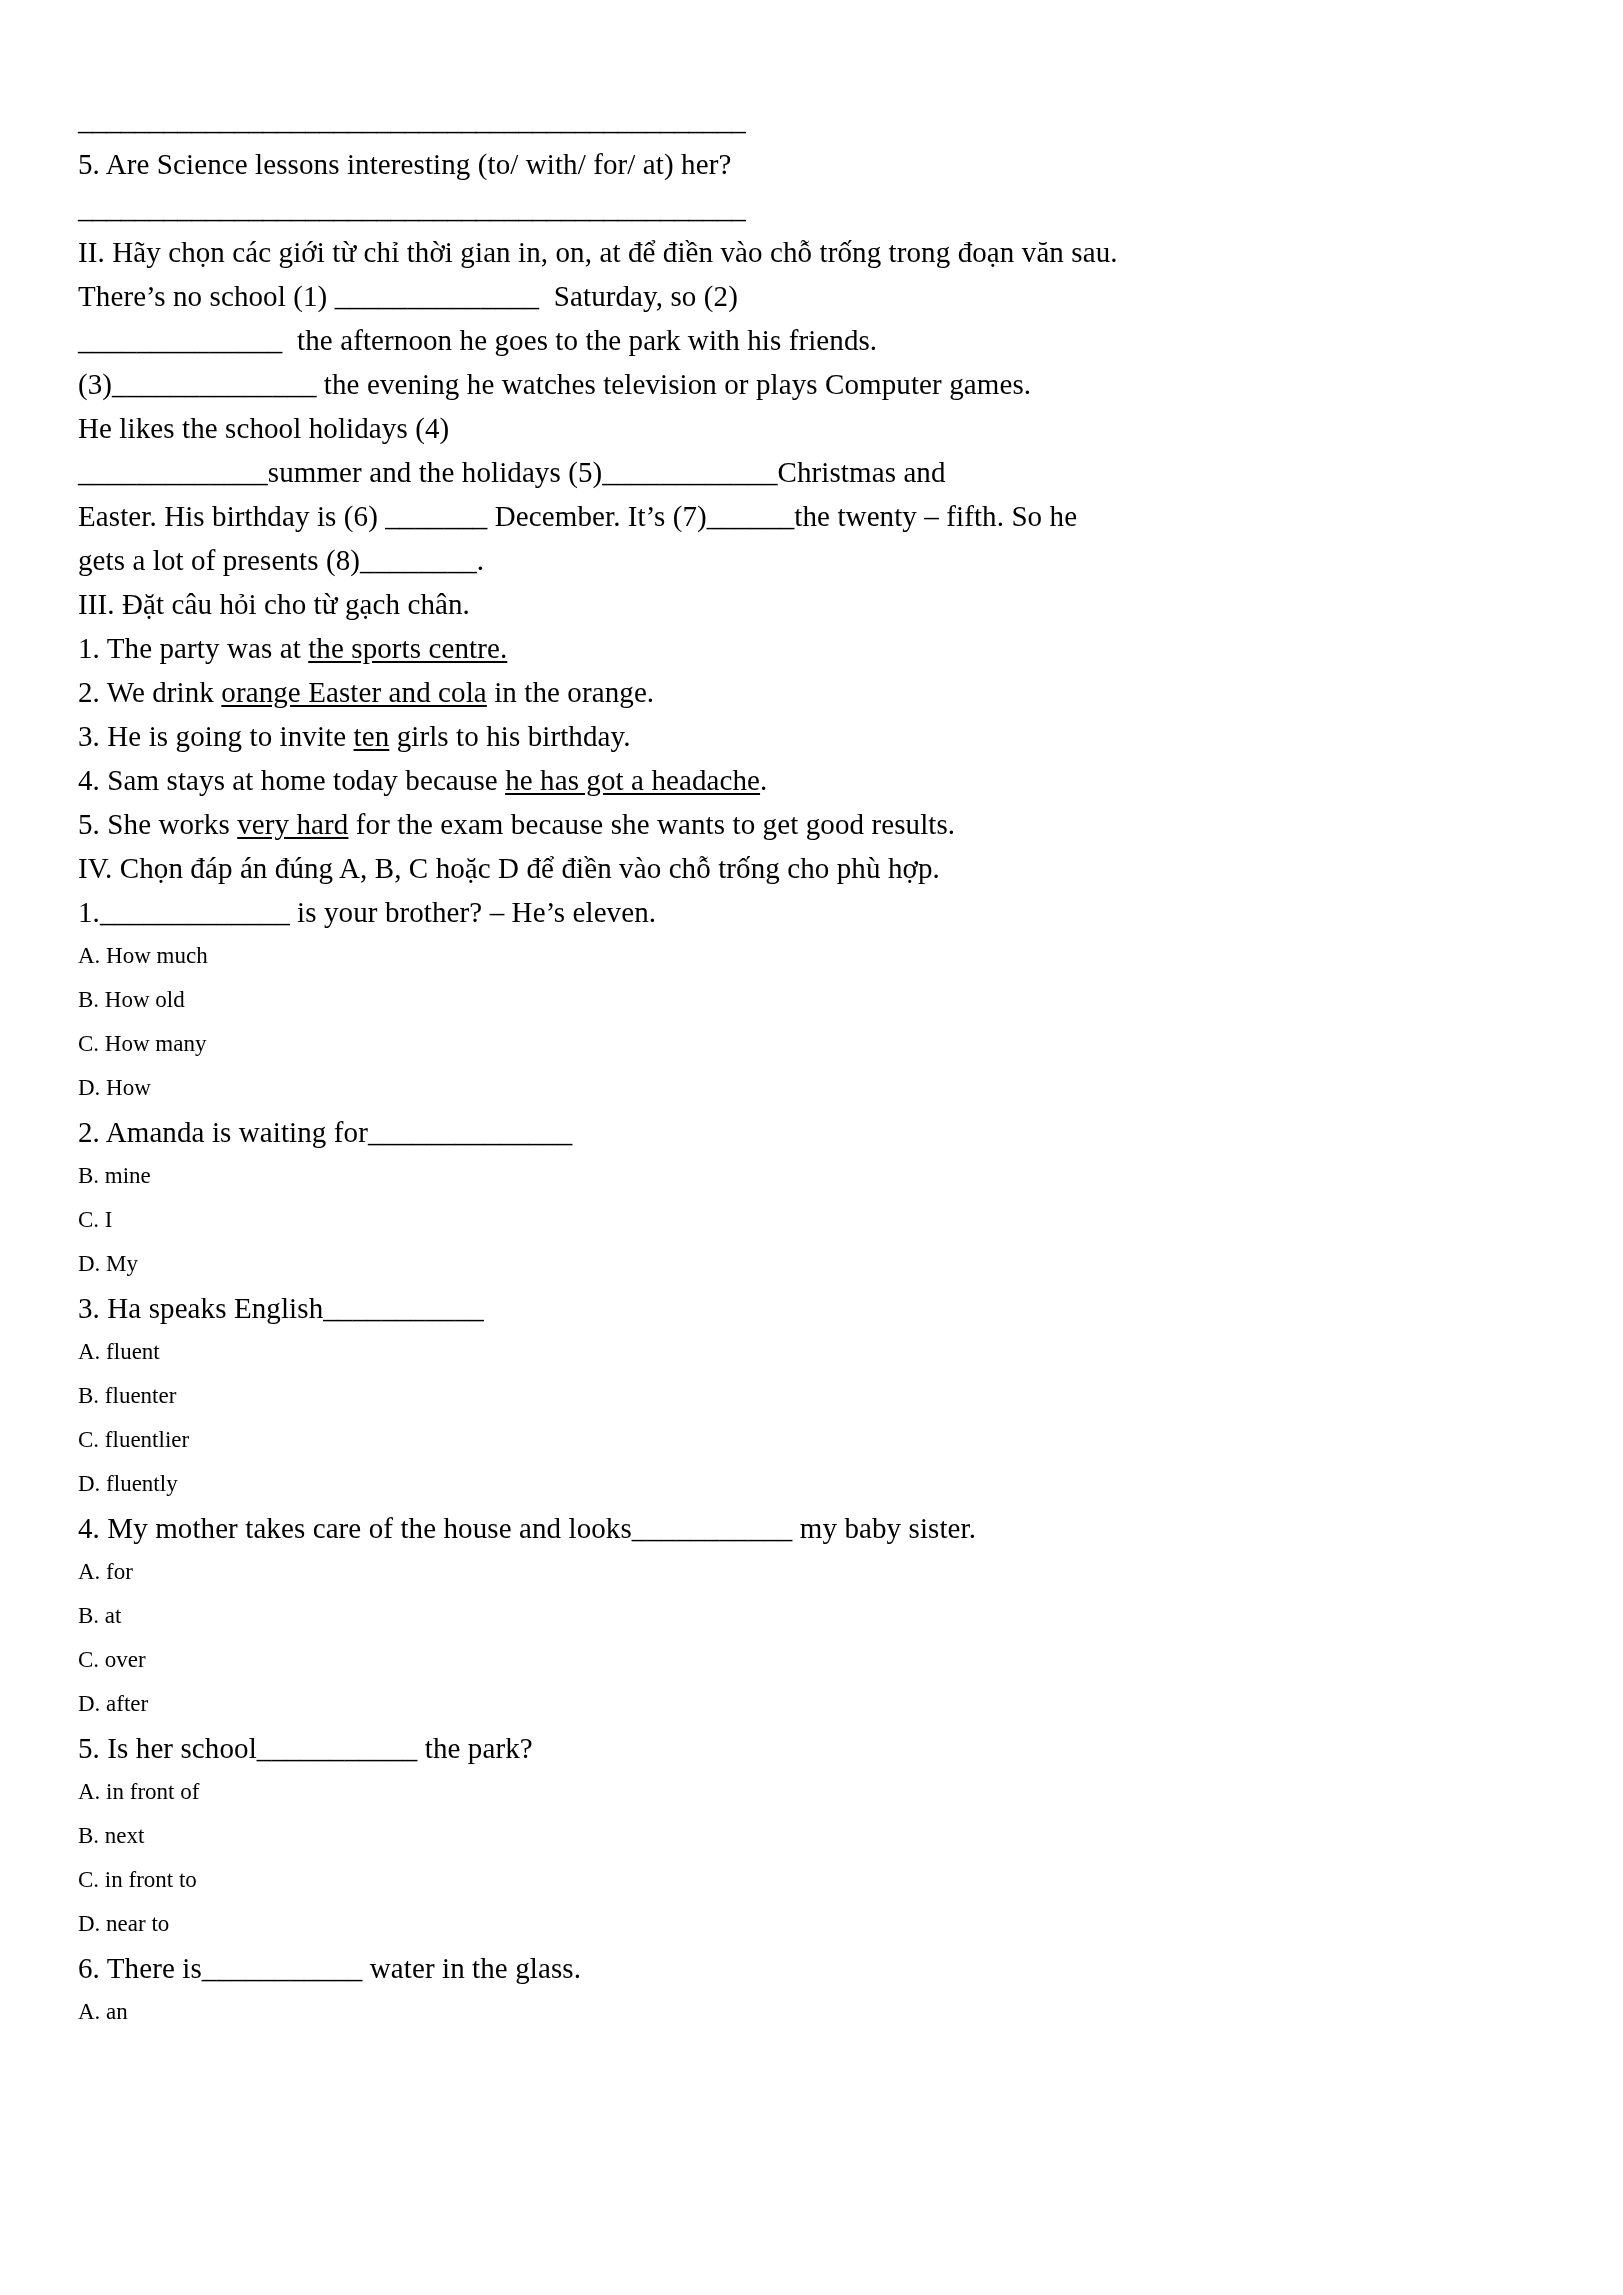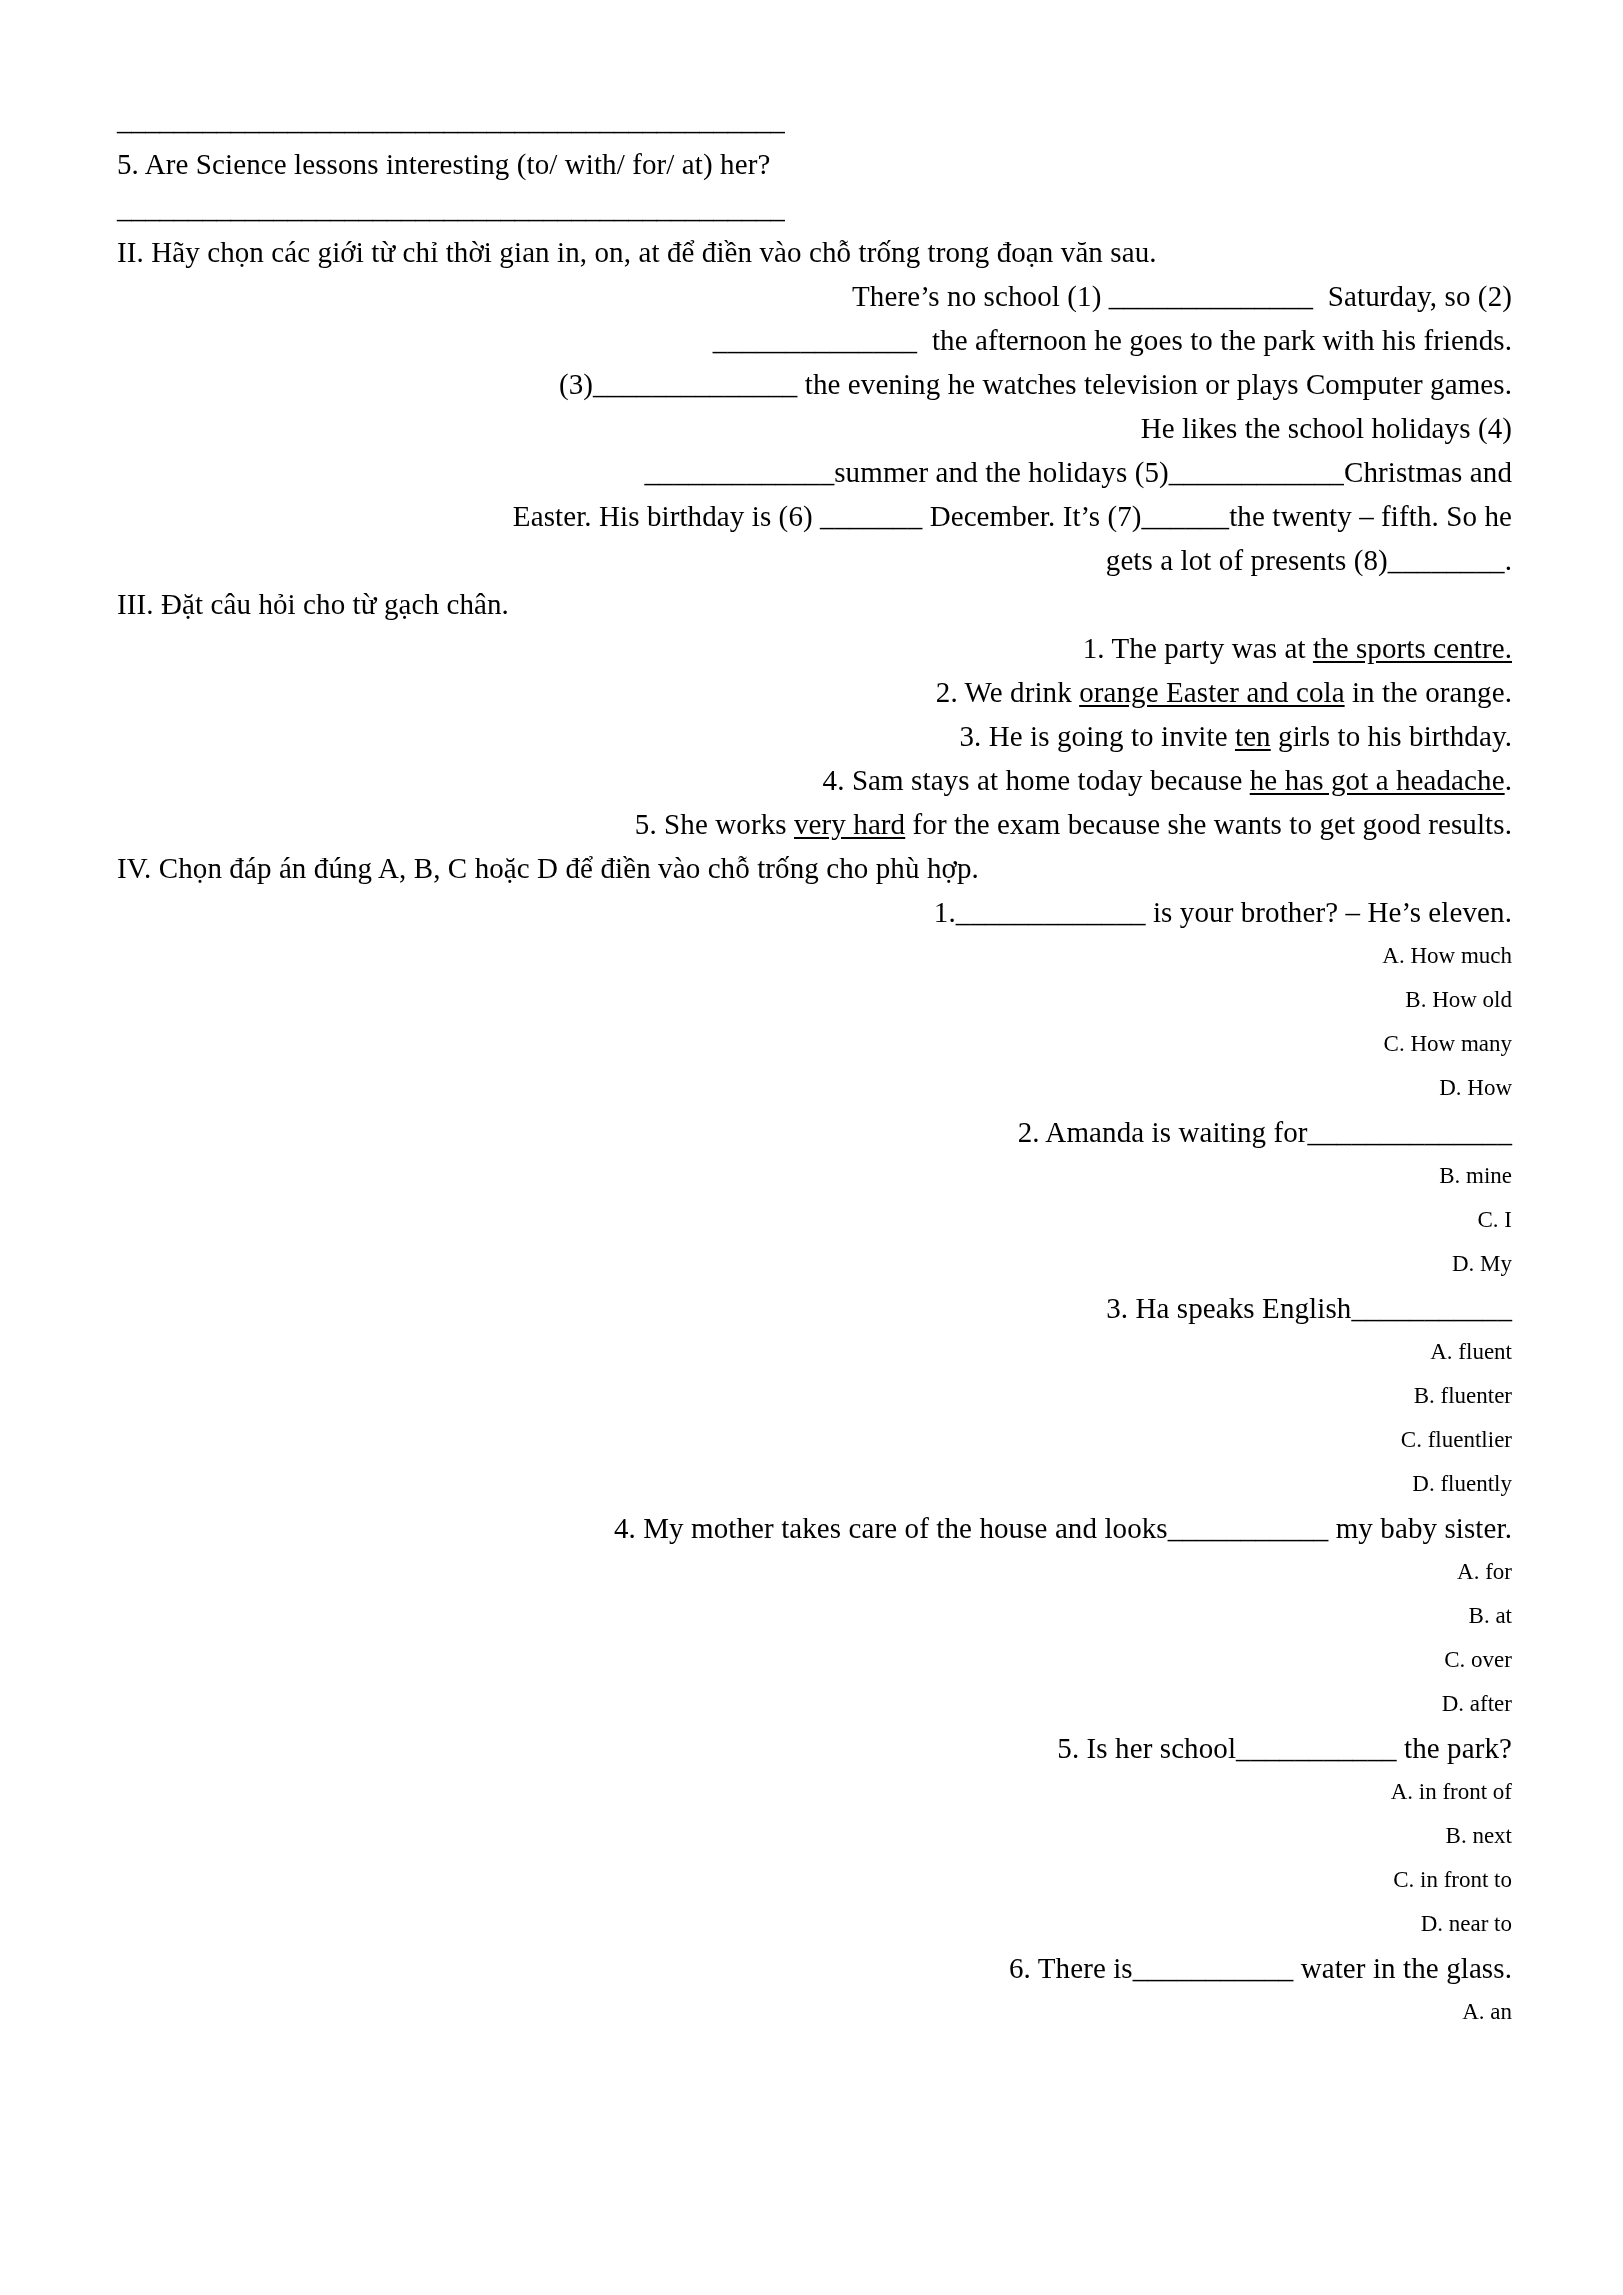--- a/index.html
+++ b/index.html
@@ -8,21 +8,21 @@
     background: #ffffff;
   }
   body {
     font-family: "Liberation Serif", "DejaVu Serif", serif;
     color: #000000;
   }
   .page {
     width: 1623px;
     height: 2295px;
     box-sizing: border-box;
-    padding: 98px 111px 0 117px;
+    padding: 98px 111px 0 78px;
     background: #ffffff;
     position: relative;
     overflow: hidden;
   }
   .line {
     font-size: 29px;
     line-height: 44px;
     white-space: pre-wrap;
     letter-spacing: 0.1px;
   }
@@ -34,21 +34,21 @@
   }
   .u {
     text-decoration: underline;
     text-underline-offset: 2.6px;
   }
   .opt {
     font-size: 23px;
     line-height: 44px;
     white-space: pre-wrap;
   }
-  .block { margin: 0; padding: 0; text-align: right; }
+  .block { margin: 0; padding: 0; }
 </style>
 </head>
 <body>
 
 <div class="page">
 
   <div class="rule">_______________________________________________</div>
 
   <div class="line">5. Are Science lessons interesting (to/ with/ for/ at) her?</div>
 

